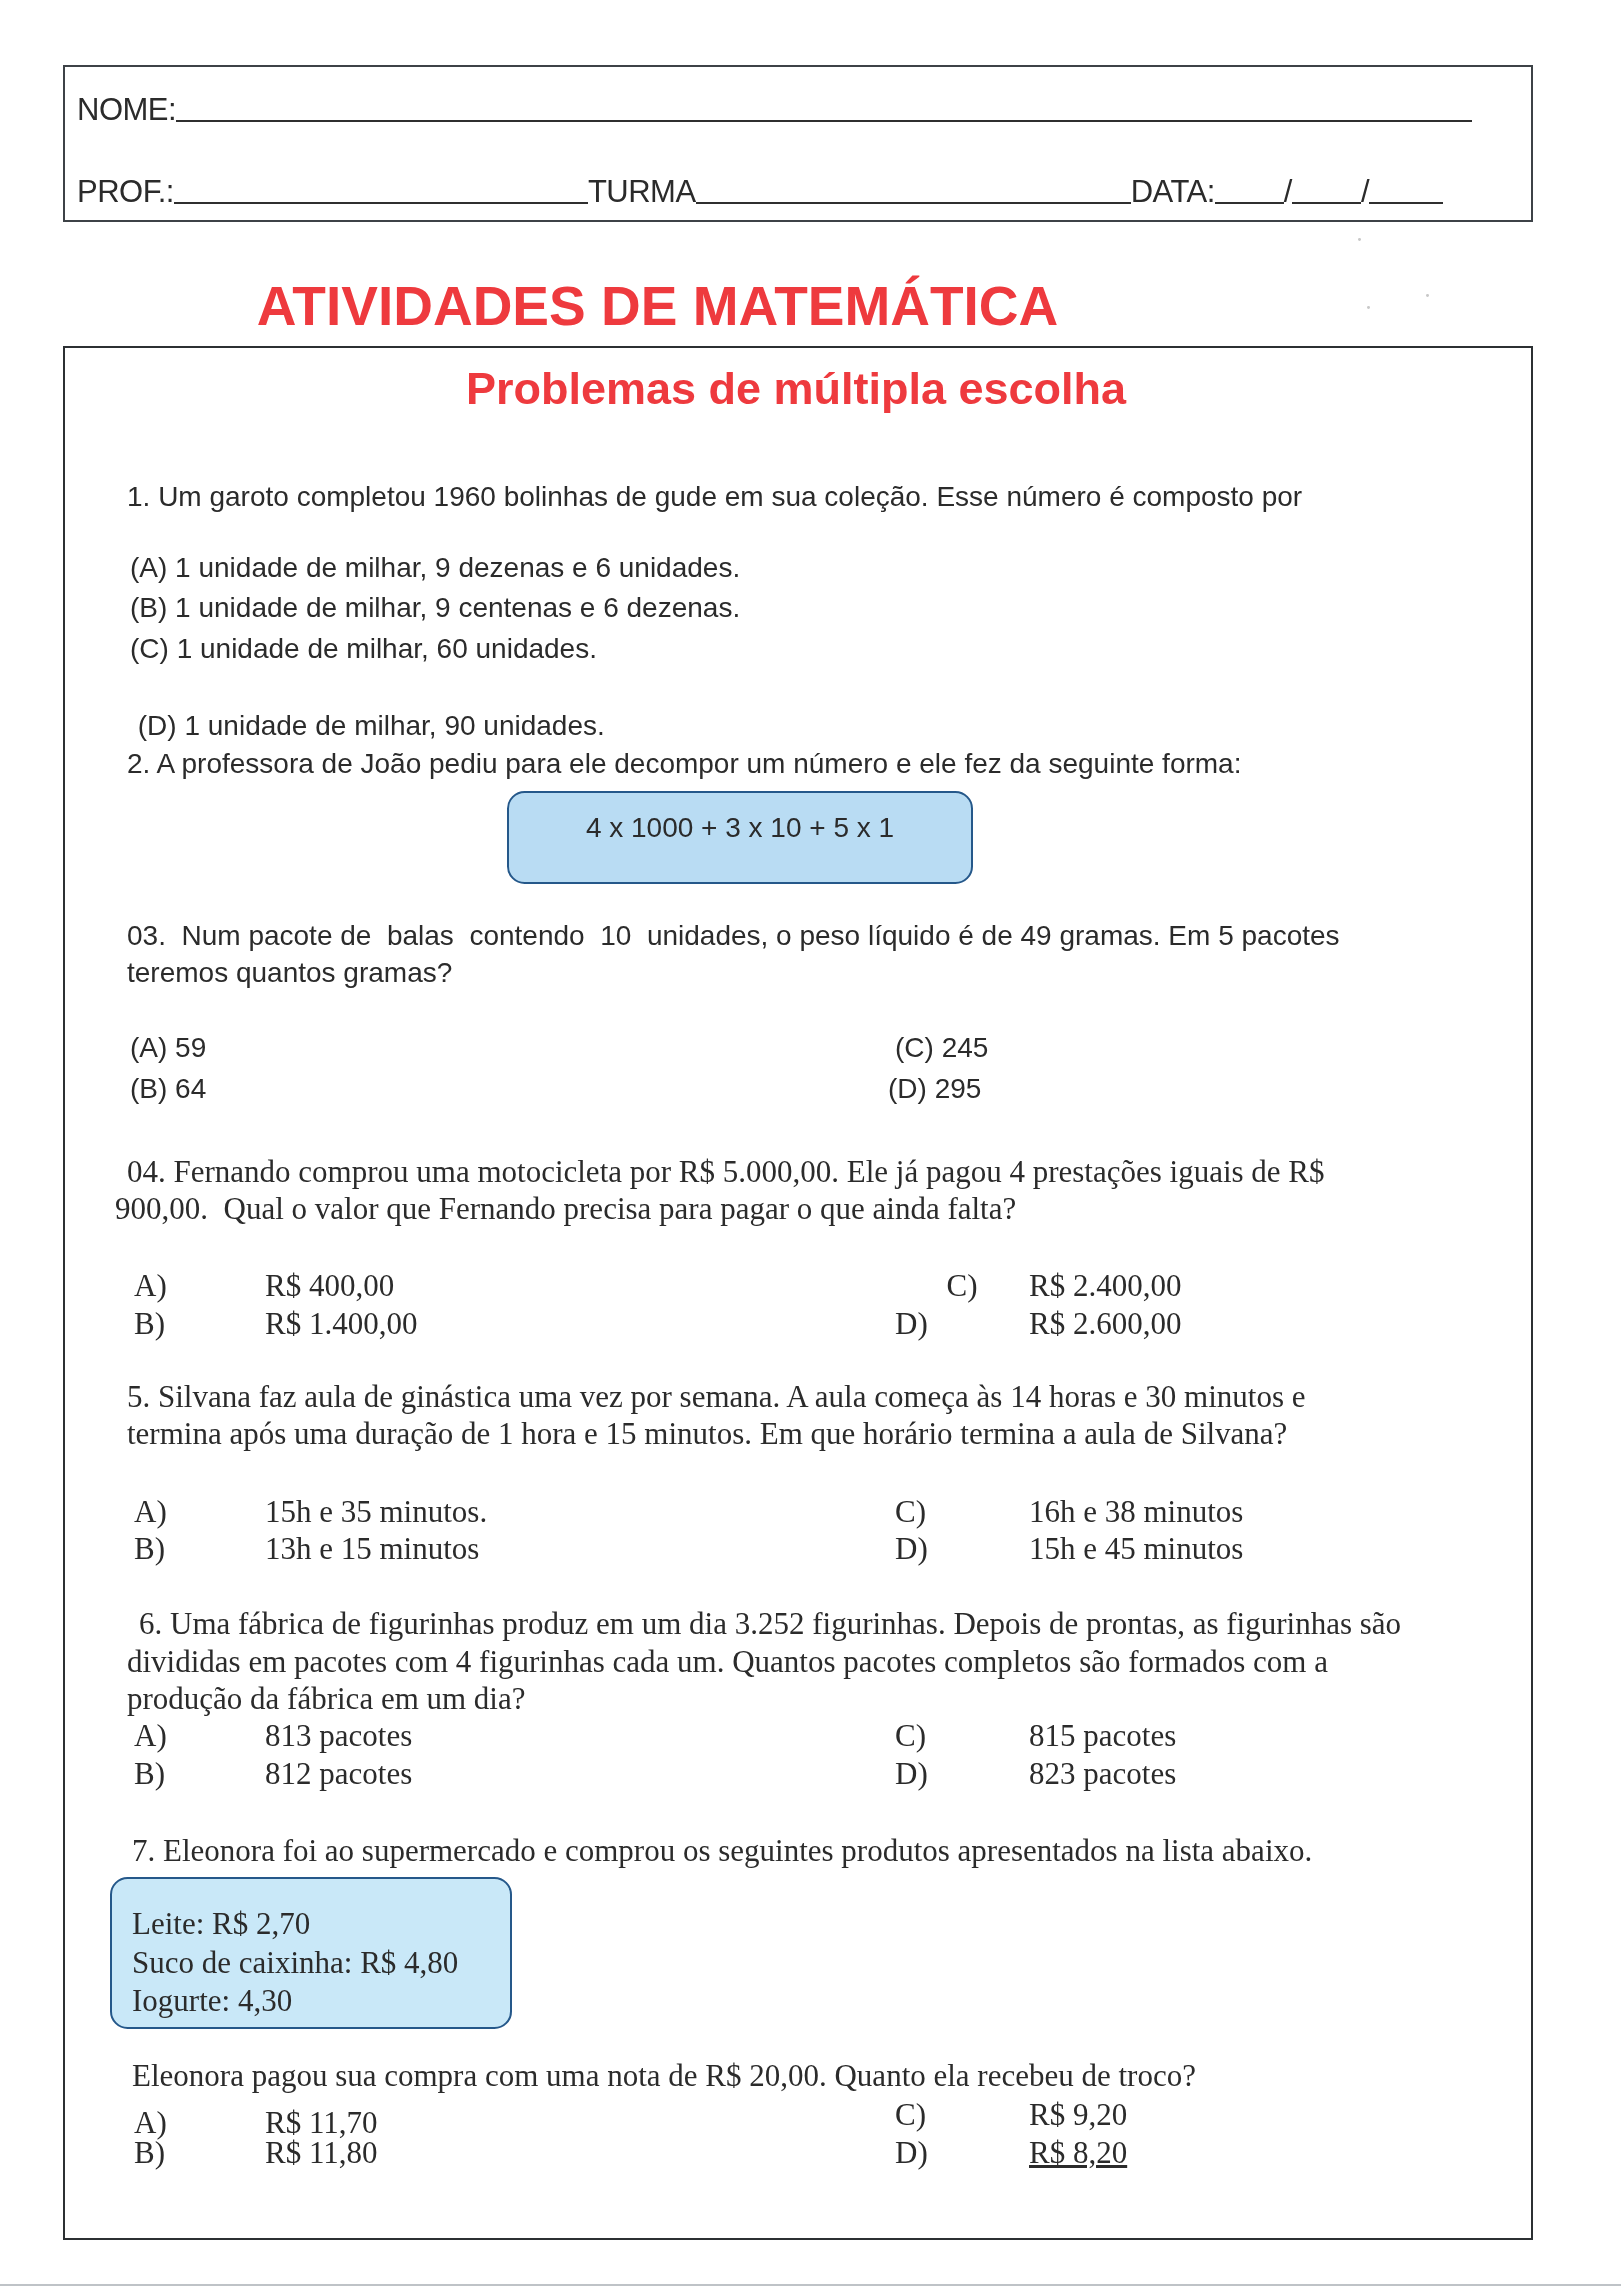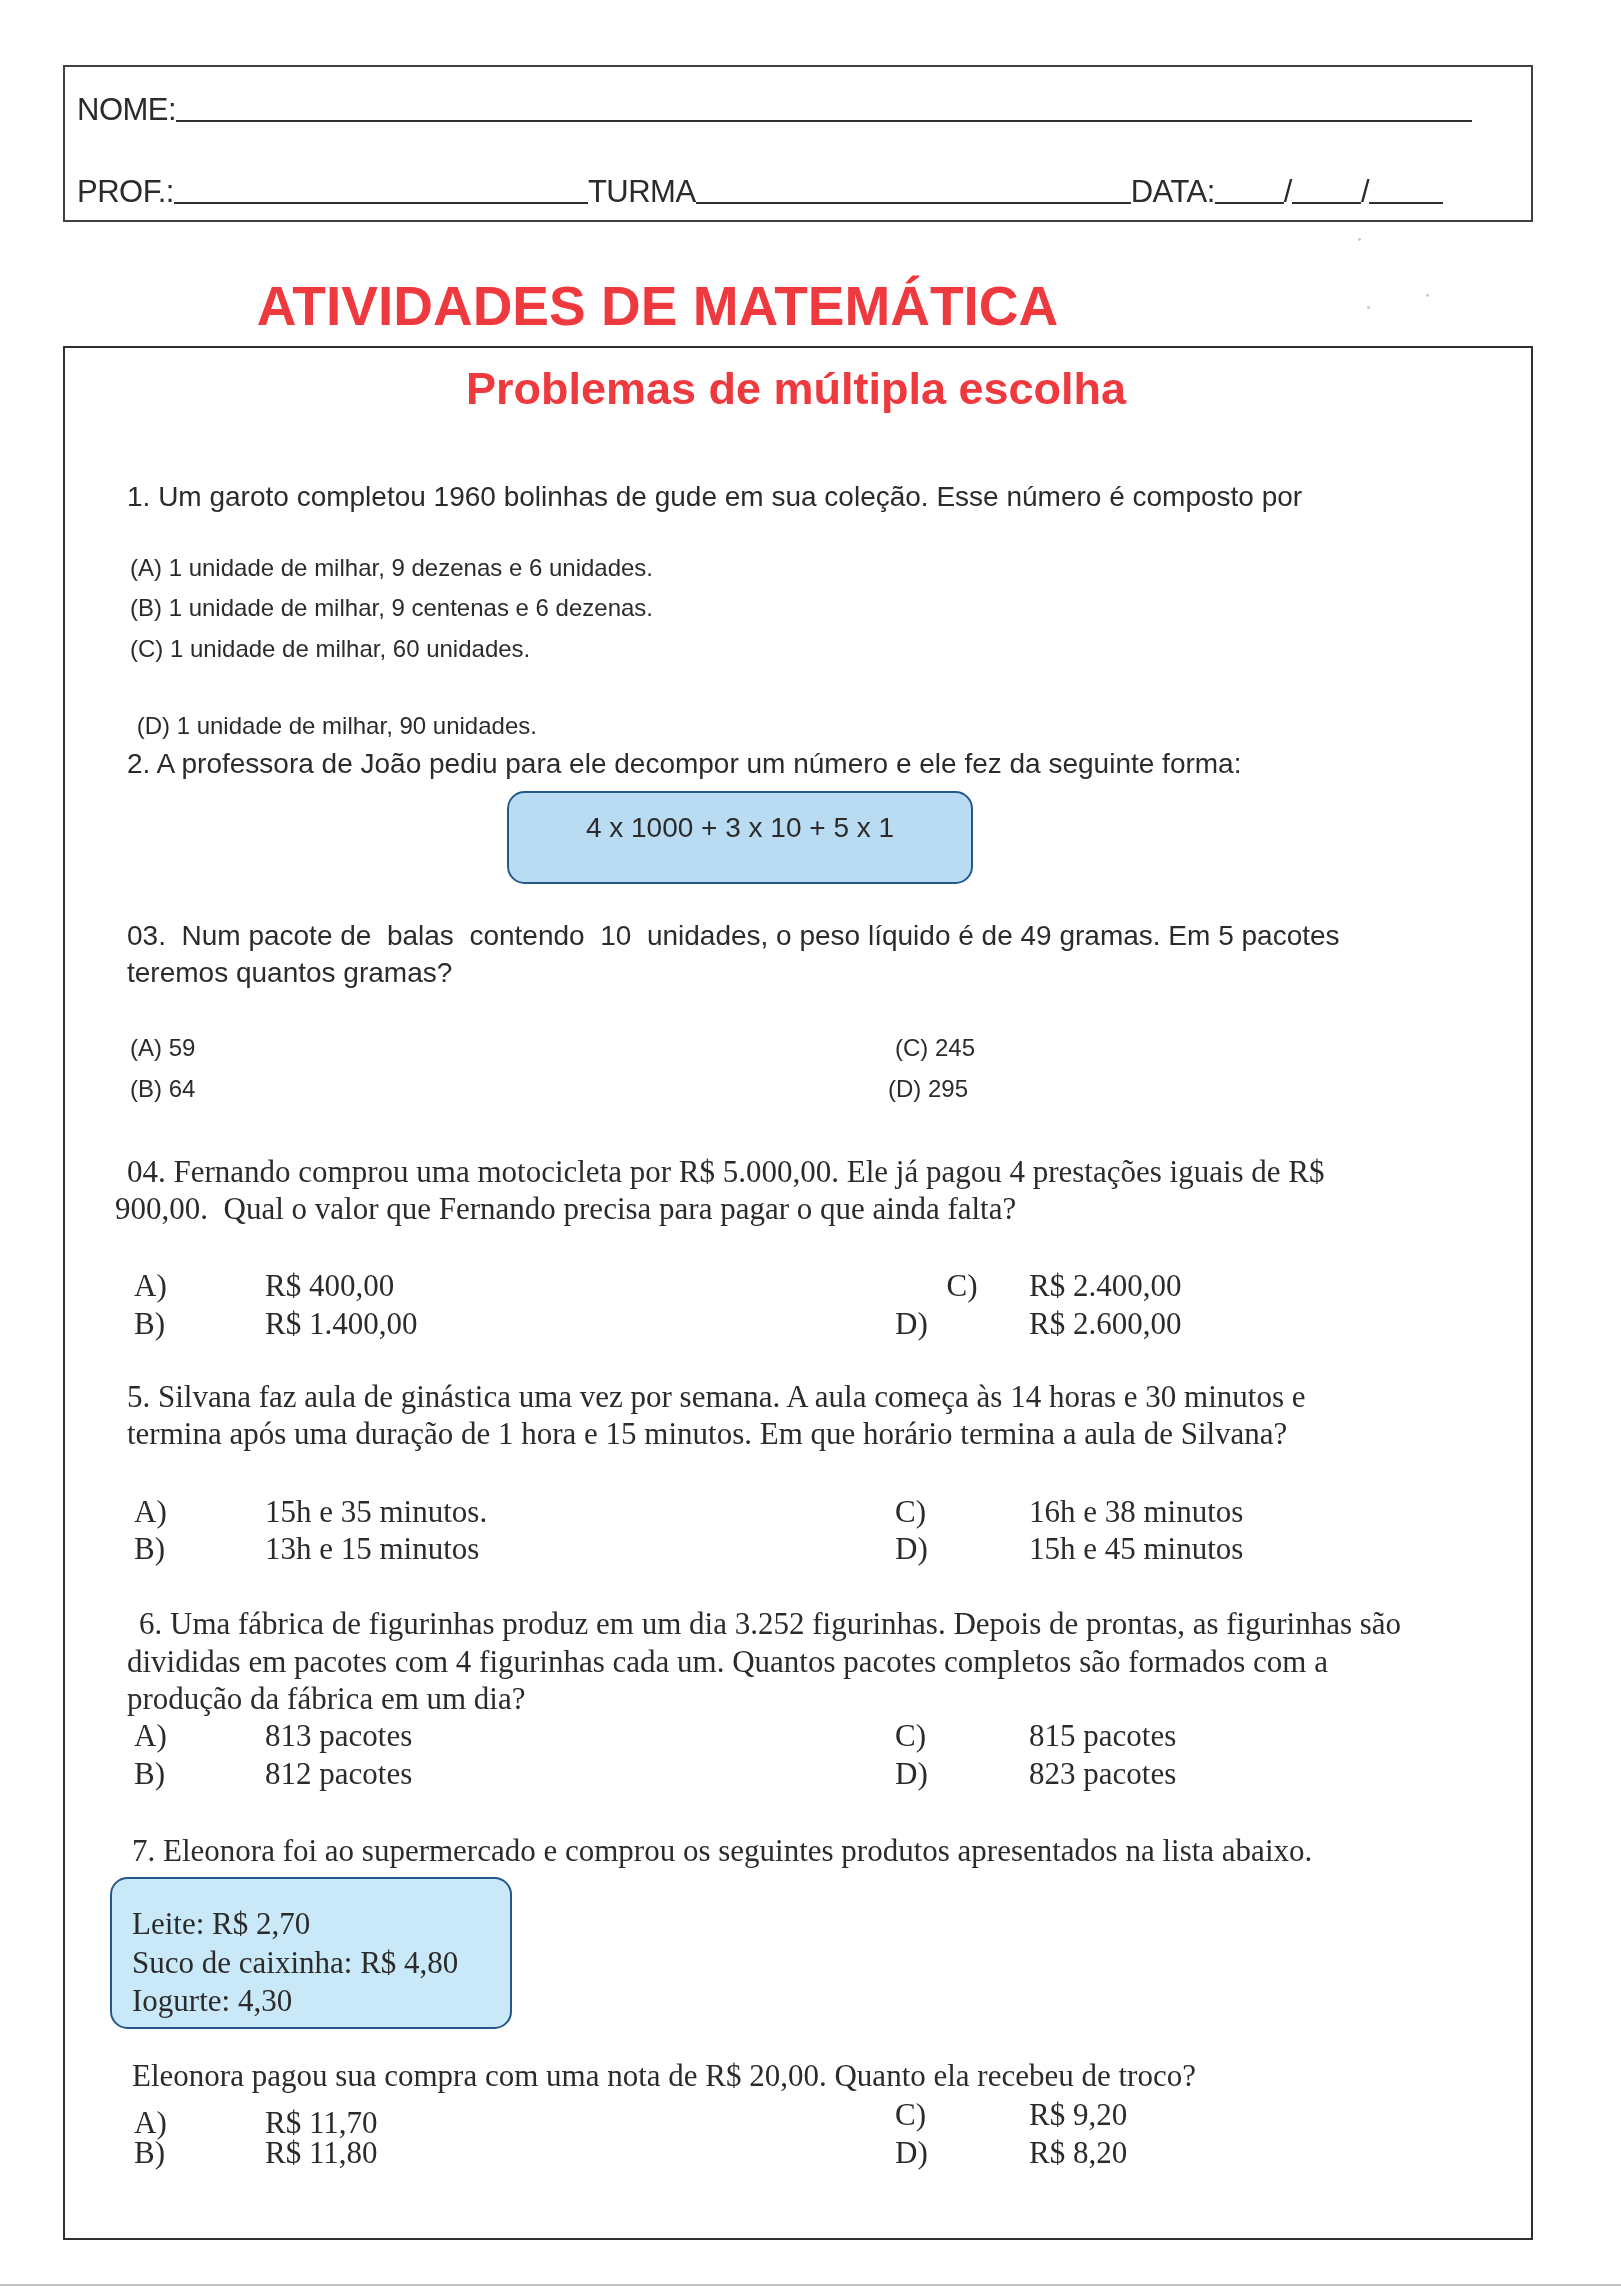--- a/index.html
+++ b/index.html
@@ -17,21 +17,21 @@
   
   #main-title { left:0; width:1344px; top:274px; text-align:center; font-size:55px; font-weight:bold;
     color:#ee3a3e; letter-spacing:0px; padding-right:29px; box-sizing:border-box; }
   #main-box { position:absolute; left:63px; top:346px; width:1470px; height:1894px;
     border:2.9px solid #2c3033; box-sizing:border-box; }
   #subtitle { left:0; width:1621px; top:363px; text-align:center; font-size:45px; font-weight:bold;
     color:#ee3a3e; padding-right:29px; box-sizing:border-box; }
 
   .q-sans { font-size:28px; line-height:37px; color:#2b2b2b; }
   .q-serif { font-size:31px; line-height:37px; color:#2b2b2b; }
-  .opt-sans { font-size:24px; line-height:37px; }
+  .opt-sans { font-size:28px; line-height:37px; }
   .opt-serif { font-size:31px; line-height:37px; }
 
   .bluebox { position:absolute; border:2.9px solid #25588a; border-radius:17.6px; box-sizing:border-box; }
   #formula-box { left:507px; top:791px; width:466px; height:93px; background:#b9dcf3; }
   #formula-text { left:507px; width:466px; top:812px; text-align:center; font-size:28px; }
   #list-box { left:110px; top:1877px; width:402px; height:152px; background:#c9e8f8; }
 
   .scanline { position:absolute; left:0; top:2284px; width:1621px; height:2px; background:#bfc3c7; }
   .speck { position:absolute; width:2.9px; height:2.9px; background:#c8c8c8; border-radius:50%; }
 </style>
@@ -102,19 +102,19 @@
 <div id="list-box" class="bluebox"></div>
 <div class="abs serif" style="left:132px; top:1905px; font-size:31px; line-height:38px;">Leite: R$ 2,70</div>
 <div class="abs serif" style="left:132px; top:1944px; font-size:31px; line-height:38px;">Suco de caixinha: R$ 4,80</div>
 <div class="abs serif" style="left:132px; top:1982px; font-size:31px; line-height:38px;">Iogurte: 4,30</div>
 
 <div class="abs serif q-serif" style="left:132px; top:2057px;">Eleonora pagou sua compra com uma nota de R$ 20,00. Quanto ela recebeu de troco?</div>
 
 <div class="abs serif opt-serif" style="left:134px; top:2096px;margin-top:8px;"><span style="display:inline-block; width:131px;">A)</span><span>R$ 11,70</span></div>
 <div class="abs serif opt-serif" style="left:134px; top:2134px;"><span style="display:inline-block; width:131px;">B)</span><span>R$ 11,80</span></div>
 <div class="abs serif opt-serif" style="left:895px; top:2096px;"><span style="display:inline-block; width:134px;">C)</span><span>R$ 9,20</span></div>
-<div class="abs serif opt-serif" style="left:895px; top:2134px;"><span style="display:inline-block; width:134px;">D)</span><span>R$ 8,20</span></div>
+<div class="abs serif opt-serif" style="left:895px; top:2134px;text-decoration:underline;"><span style="display:inline-block; width:134px;">D)</span><span>R$ 8,20</span></div>
 
 <div class="scanline"></div>
 <div class="speck" style="left:1426px; top:294px;"></div>
 <div class="speck" style="left:1367px; top:306px;"></div>
 <div class="speck" style="left:1358px; top:238px;"></div>
 
 
 </body></html>

